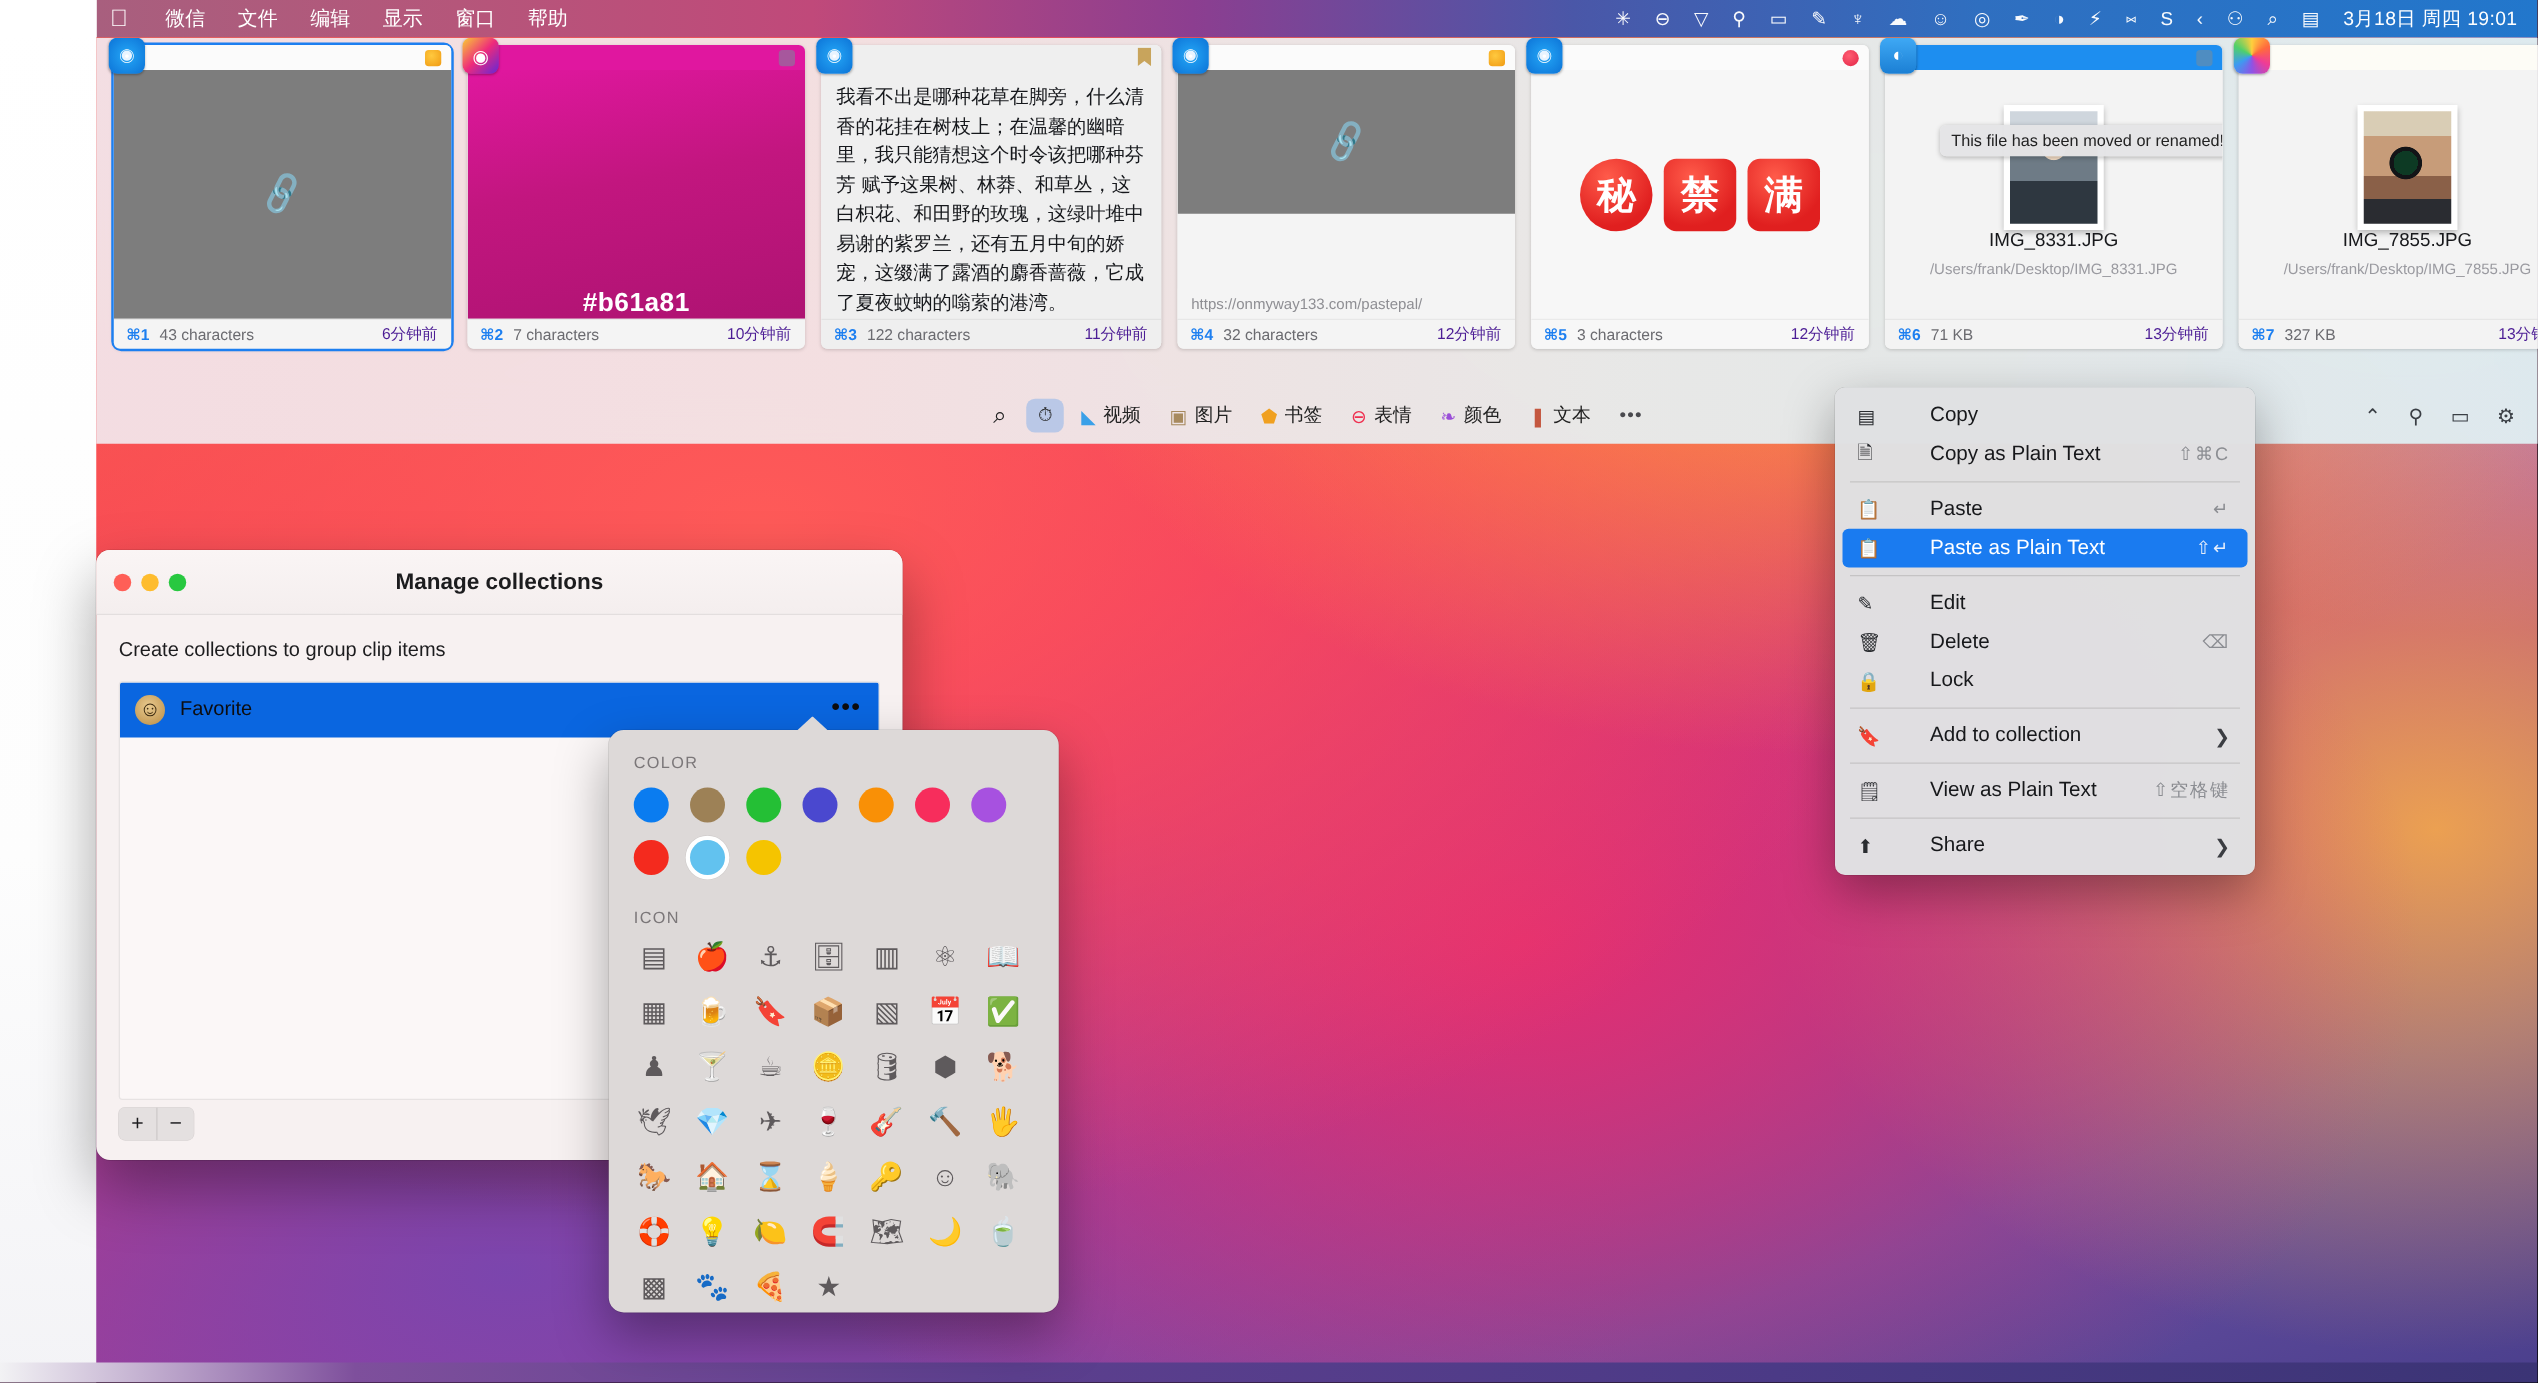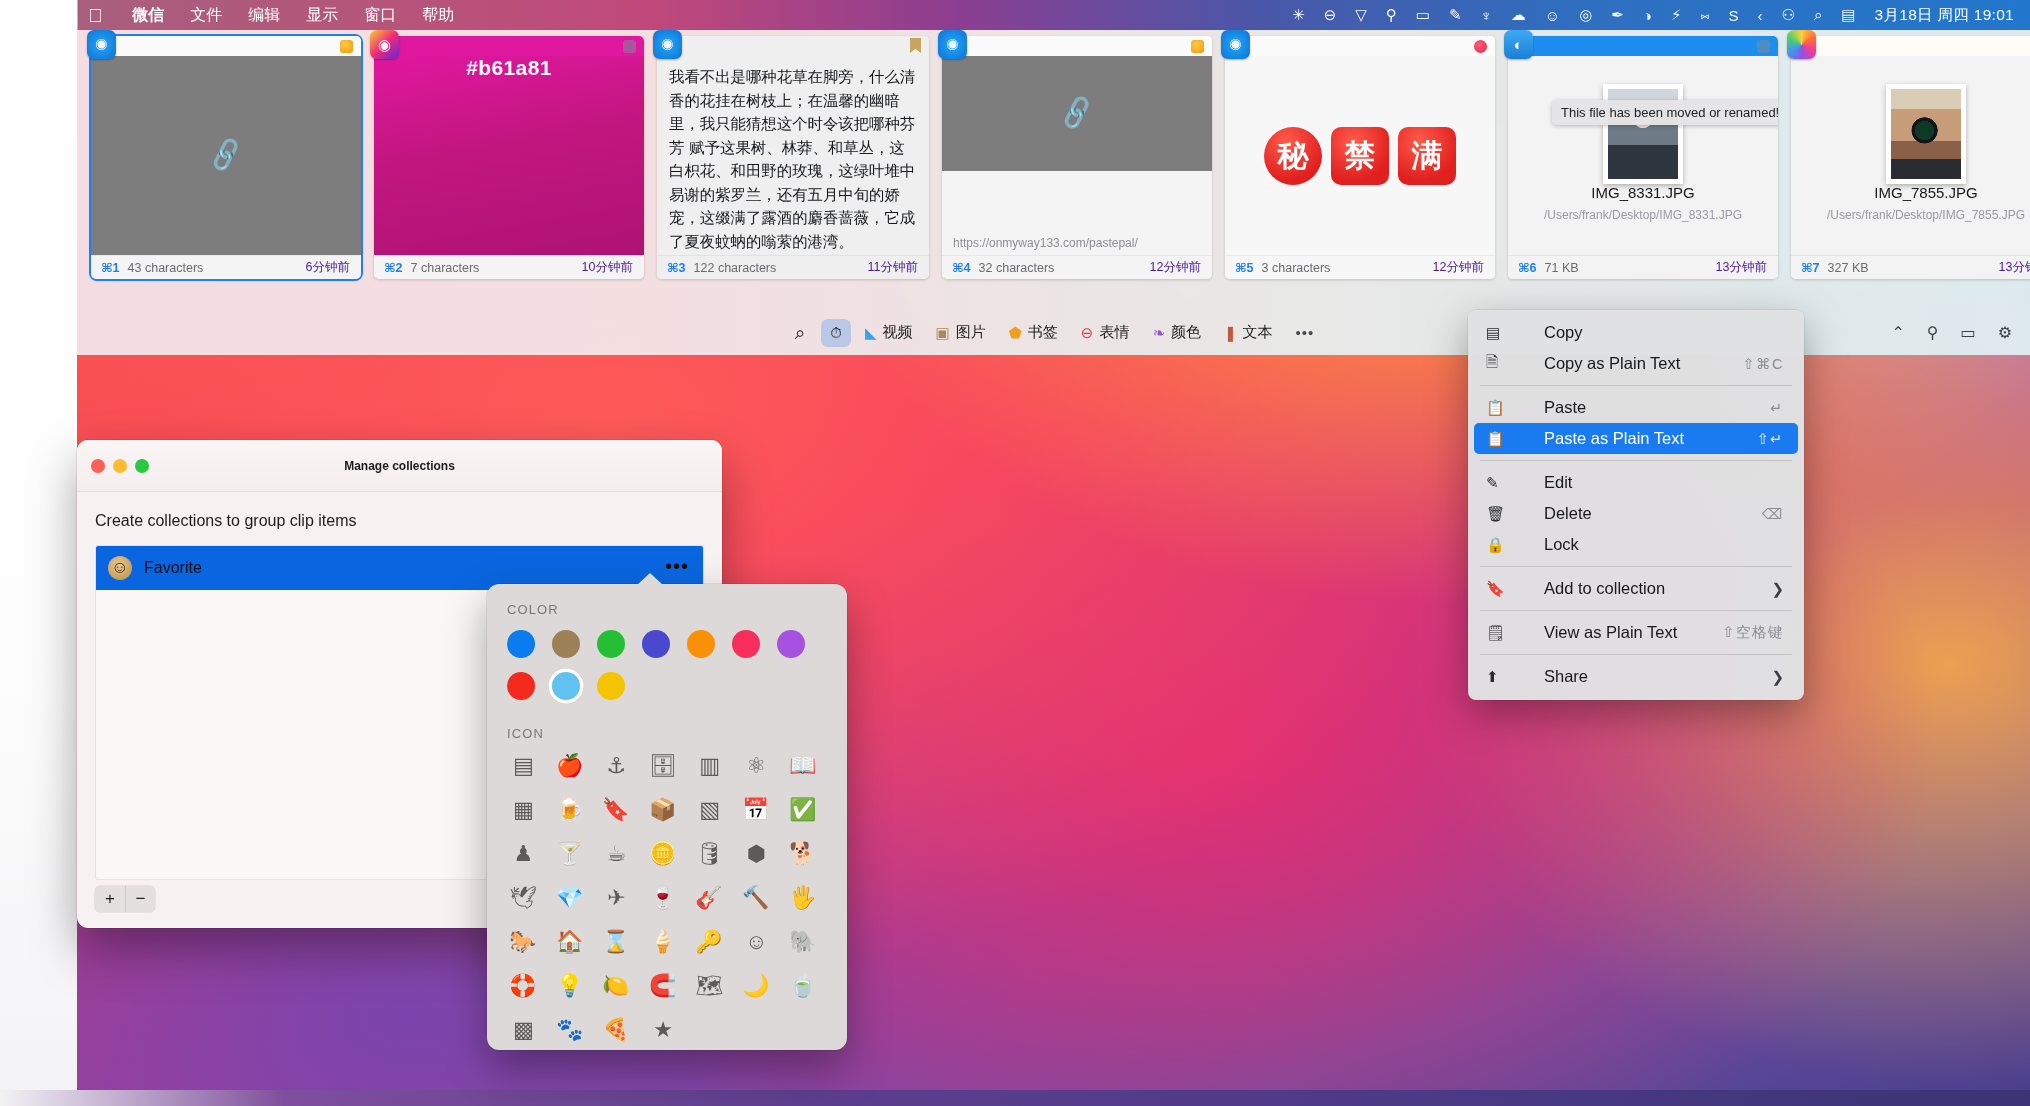--- a/index.html
+++ b/index.html
@@ -88,21 +88,21 @@
     font-size: 15px; color:#fff; z-index: 5;
   }
   .ai-safari { background: radial-gradient(circle at 50% 50%, #e9f4ff 0 18%, #1f9cf0 22%, #0c72d6 100%); }
   .ai-insta  { background: linear-gradient(135deg,#f9ce34,#ee2a7b 50%,#6228d7); }
   .ai-finder { background: linear-gradient(180deg,#3fa9f5,#1b7fd4); }
   .ai-photos { background: conic-gradient(#ffcf3d,#ff6a3d,#ef3c96,#8d53e6,#3d9bf0,#4fd06a,#ffcf3d); }
 
   .chtext { padding: 10px 12px 0 12px; font-size: 15.4px; line-height: 1.53; color: #16181c;
             font-family: "DejaVu Serif","Liberation Serif",serif; }
   .hexcard { position:absolute; inset:0; background: linear-gradient(170deg,#e0179f 0%, #c2167f 45%, #ae1372 100%);
-             display:flex; align-items:flex-start; justify-content:center; }
+             display:flex; align-items:flex-end; justify-content:center; }
   .hexlabel { color:#fff; font-size: 21px; font-weight: 700; letter-spacing:.4px; }
   .emoji-row { position:absolute; inset:0; display:flex; align-items:center; justify-content:center; gap:9px; }
   .emoji-sq { width: 58px; height: 58px; display:flex; align-items:center; justify-content:center;
               color:#fff; font-size: 31px; font-weight:700;
               background: radial-gradient(circle at 38% 25%, #ff5b4a, #e01f1f 70%); border-radius: 10px;
               font-family:"DejaVu Sans","Liberation Sans",sans-serif; }
   .emoji-sq.circ { border-radius: 50%; }
 
   .filecard { position:absolute; inset:0; display:flex; flex-direction:column; align-items:center; justify-content:center; padding-bottom:6px;}
   .photo-frame { width: 80px; height: 100px; background:#fff; padding:5px; box-shadow: 0 2px 5px rgba(0,0,0,.28); }
@@ -144,21 +144,21 @@
     background: #f7f1f1; border-radius: 11px; z-index: 70;
     box-shadow: 0 22px 48px rgba(0,0,0,.35), 0 0 0 .5px rgba(0,0,0,.16);
     overflow: hidden; display:flex; flex-direction: column;
   }
   #mc-title {
     height: 52px; flex: none; position: relative;
     background: linear-gradient(180deg,#faf5f5,#f4eeee);
     border-bottom: 1px solid rgba(0,0,0,.09);
     display:flex; align-items:center; justify-content:center;
   }
-  #mc-title .ttl { font-size: 12px; font-weight: 700; color:#1c1c1e; }
+  #mc-title .ttl { font-size: 18px; font-weight: 700; color:#1c1c1e; }
   .traffic { position:absolute; left: 14px; top: 19px; display:flex; gap: 8px; }
   .tl { width: 14px; height: 14px; border-radius: 50%; }
   .tl.r { background:#ff5f57; } .tl.y { background:#febc2e; } .tl.g { background:#28c840; }
   #mc-body { flex:1 1 auto; position:relative; padding: 20px 18px 0 18px; }
   #mc-sub { font-size: 16px; color:#1c1c1e; }
   #mc-list { margin-top: 15px; border: 1px solid rgba(0,0,0,.08); border-radius: 3px;
              background:#fbf7f7; height: 335px; overflow:hidden; }
   .coll-row {
     height: 44px; background:#0a66e0; display:flex; align-items:center; padding: 0 14px 0 12px; position:relative;
   }
@@ -216,21 +216,21 @@
 <body>
 
 <div id="desktop">
   <div id="desktop-left-strip"></div>
   <div id="desktop-bottom-strip"></div>
 </div>
 
 <div id="menubar">
   <div class="mb-left">
     <span class="mb-apple"></span>
-    <span class="mb-item" style="font-weight:700">微信</span>
+    <span class="mb-item" style="font-weight:400">微信</span>
     <span class="mb-item">文件</span>
     <span class="mb-item">编辑</span>
     <span class="mb-item">显示</span>
     <span class="mb-item">窗口</span>
     <span class="mb-item">帮助</span>
   </div>
   <div class="mb-right">
     <span class="mb-ic">✳</span>
     <span class="mb-ic">⊖</span>
     <span class="mb-ic">▽</span>

